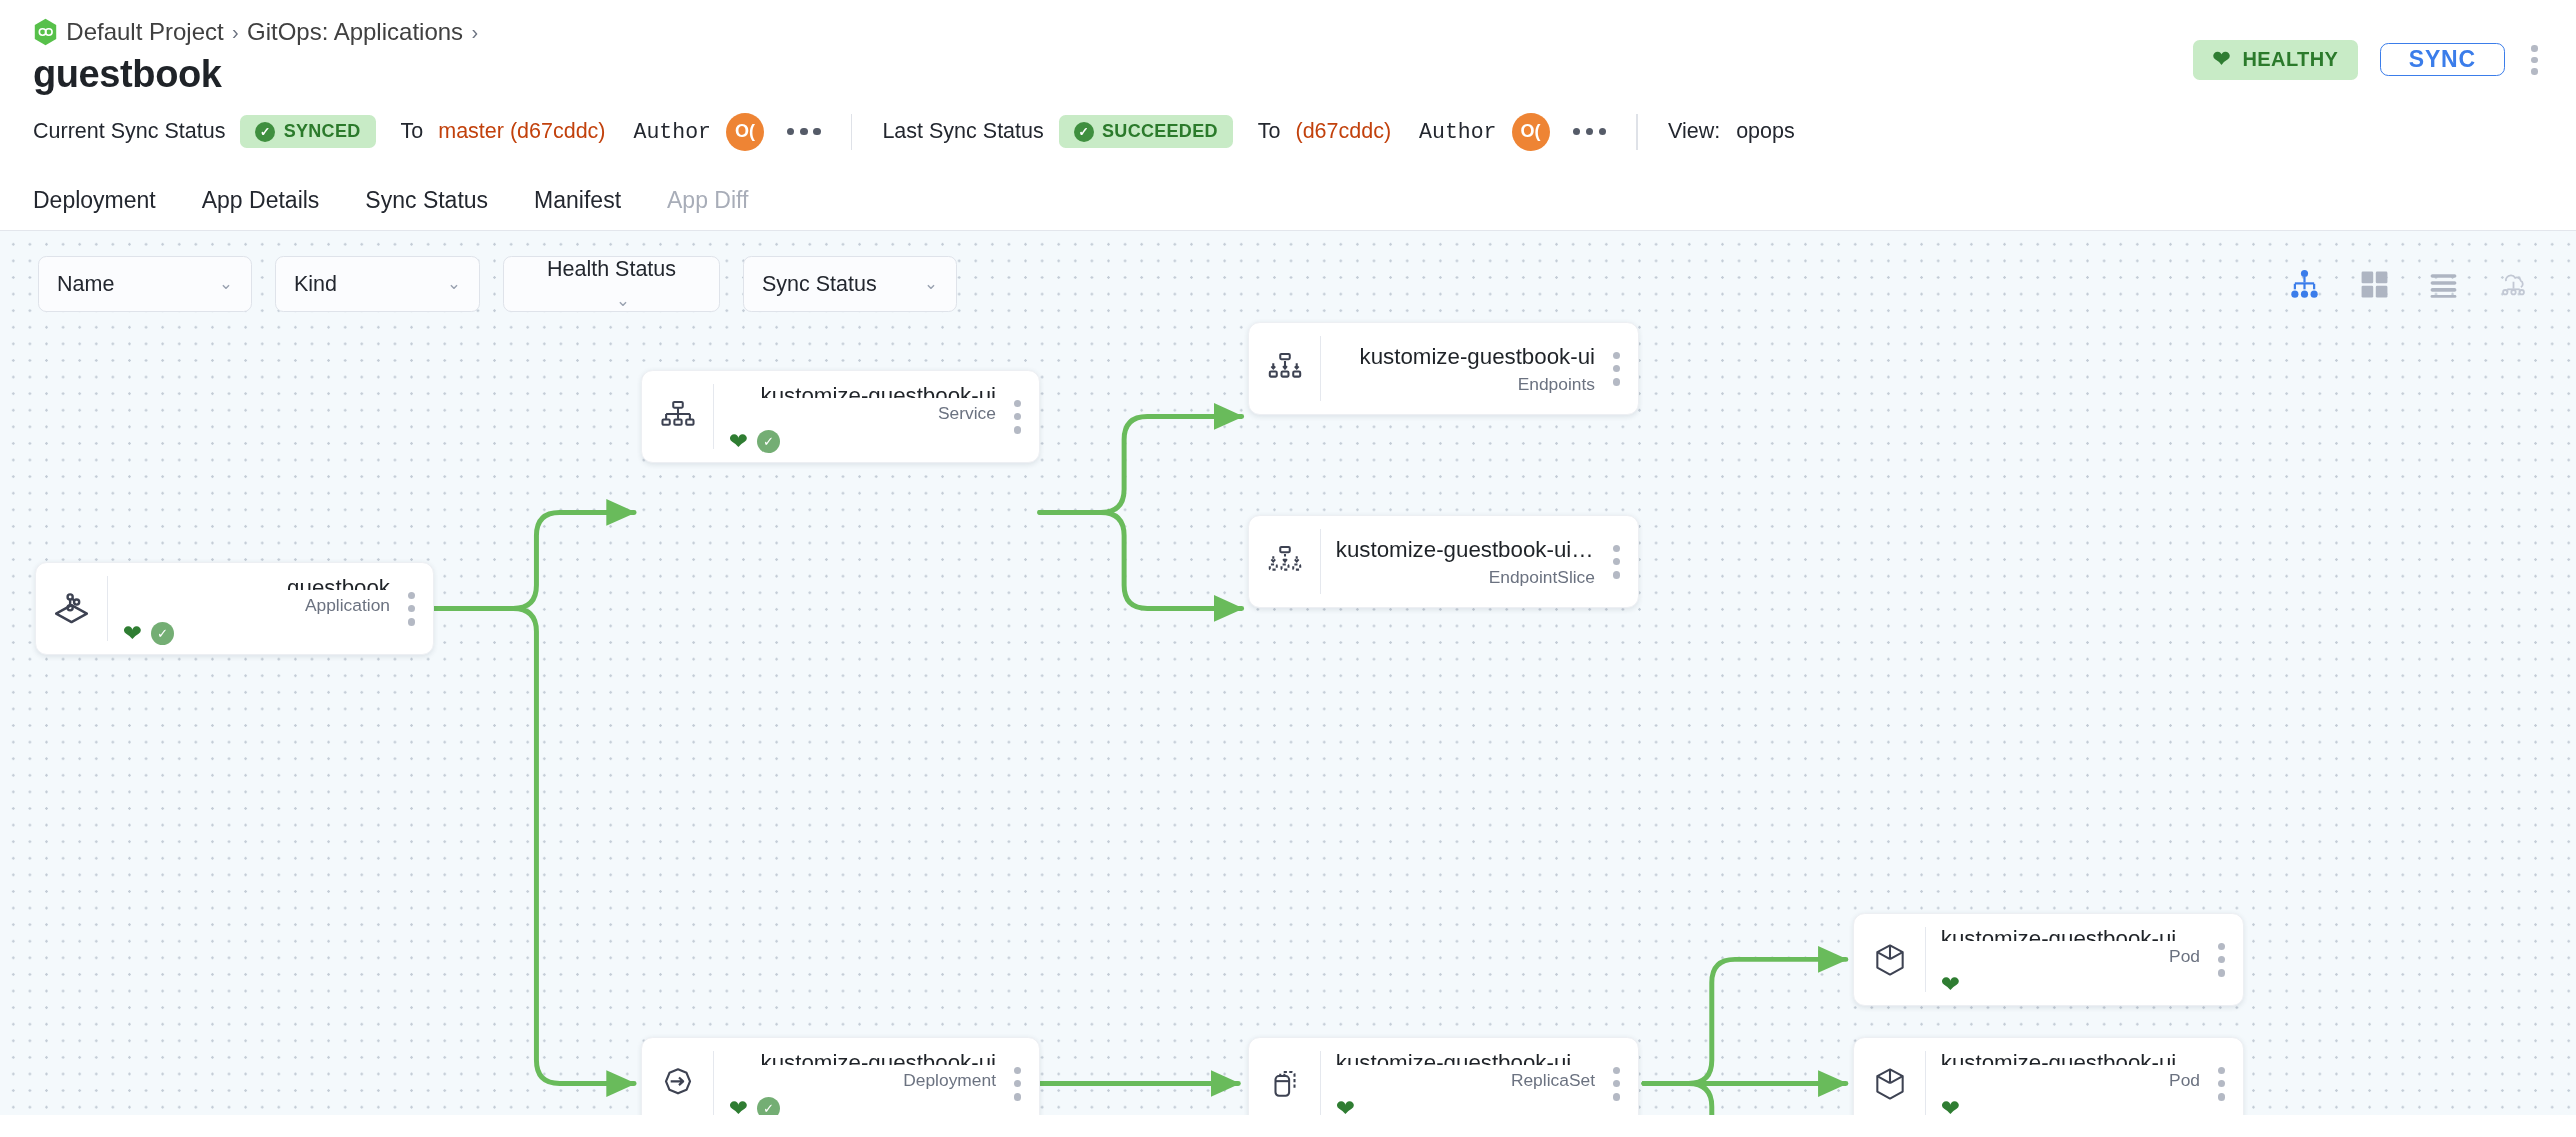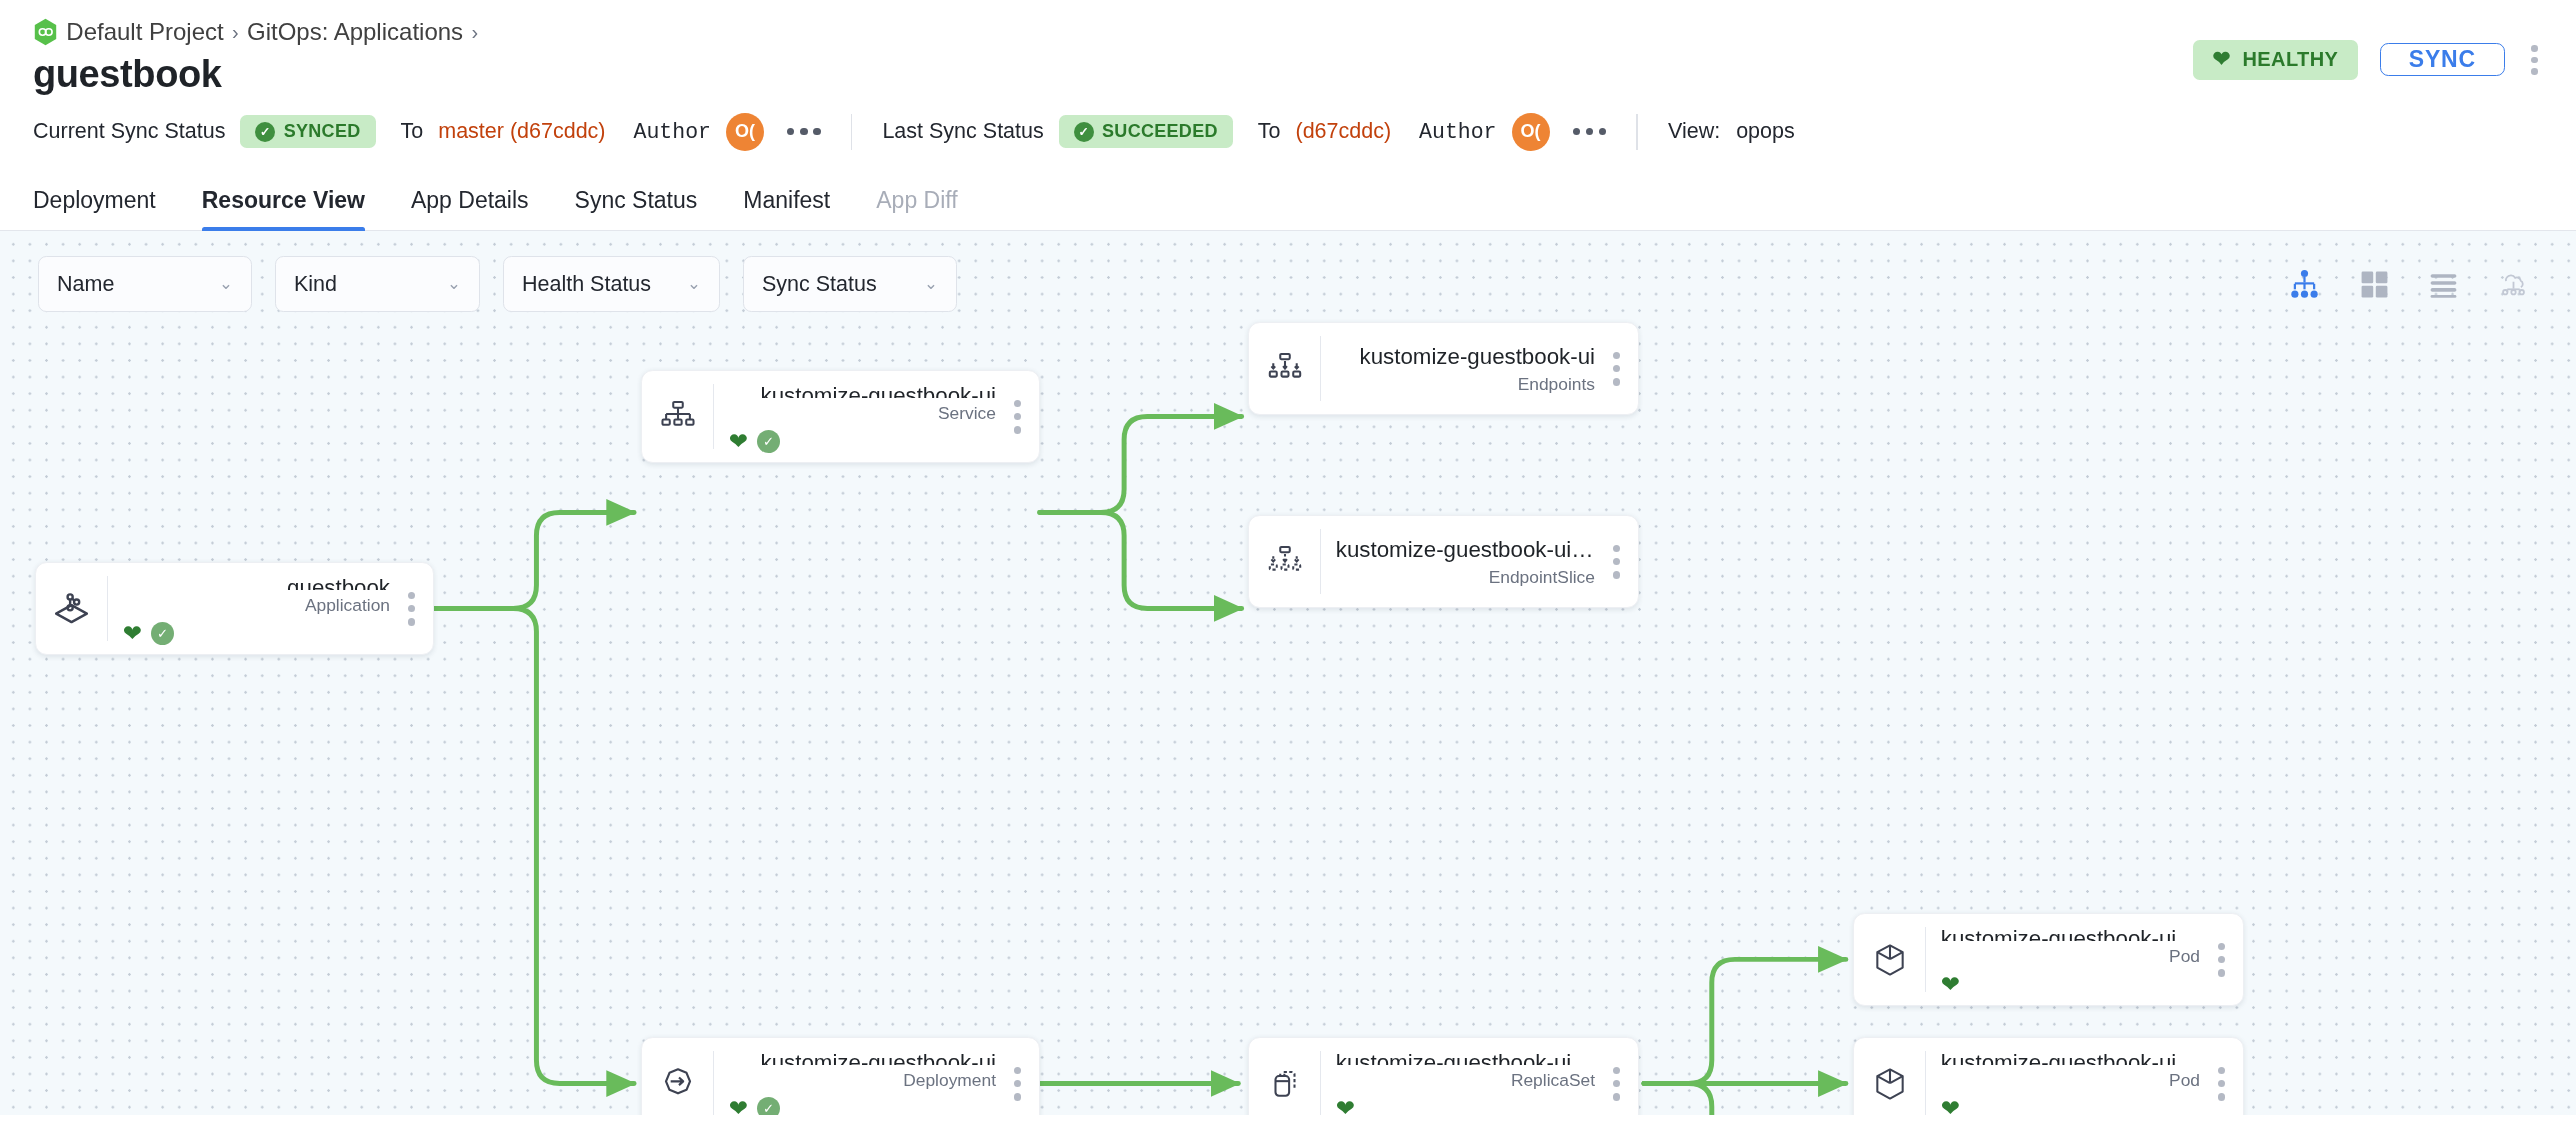--- a/index.html
+++ b/index.html
@@ -128,21 +128,21 @@
     position: relative;
     display: flex; align-items: center; justify-content: space-between;
     background: #fbfcfe; border: 1.7px solid #dfe3ea; border-radius: 8.3px;
     height: 56px; padding: 0 18px;
     font-size: 21.5px; color: #23272f; cursor: pointer;
     margin-right: 23px;
   }
   .select .chev { color: #9aa2b1; font-size: 16.6px; margin-left: 23px; }
   .s-name { width: 214px; }
   .s-kind { width: 205px; }
-  .s-health { width: 217px; }
+  .s-health { width: 217px; flex-direction: column; }
   .s-sync { width: 214px; }
 
   .viewtoggles {
     margin-left: auto; display: flex; align-items: center; gap: 38px;
     padding-right: 8.3px;
   }
   .vt { cursor: pointer; display: block; line-height: 0; }
 
   
   .edges { position: absolute; left: 0; top: 0; width: 2576px; height: 884px; pointer-events: none; }
@@ -261,21 +261,20 @@
   <span class="divider-v"></span>
 
   <span class="agent">
     <span>View:</span>
     <b>opops</b>
   </span>
 </div>
 
 <div class="tabs">
   <div class="tab">Deployment</div>
-  <div class="tab active">Resource View</div>
   <div class="tab">App Details</div>
   <div class="tab">Sync Status</div>
   <div class="tab">Manifest</div>
   <div class="tab disabled">App Diff</div>
 </div>
 
 <div class="canvas">
 
   <div class="filterbar">
     <div class="select s-name">

